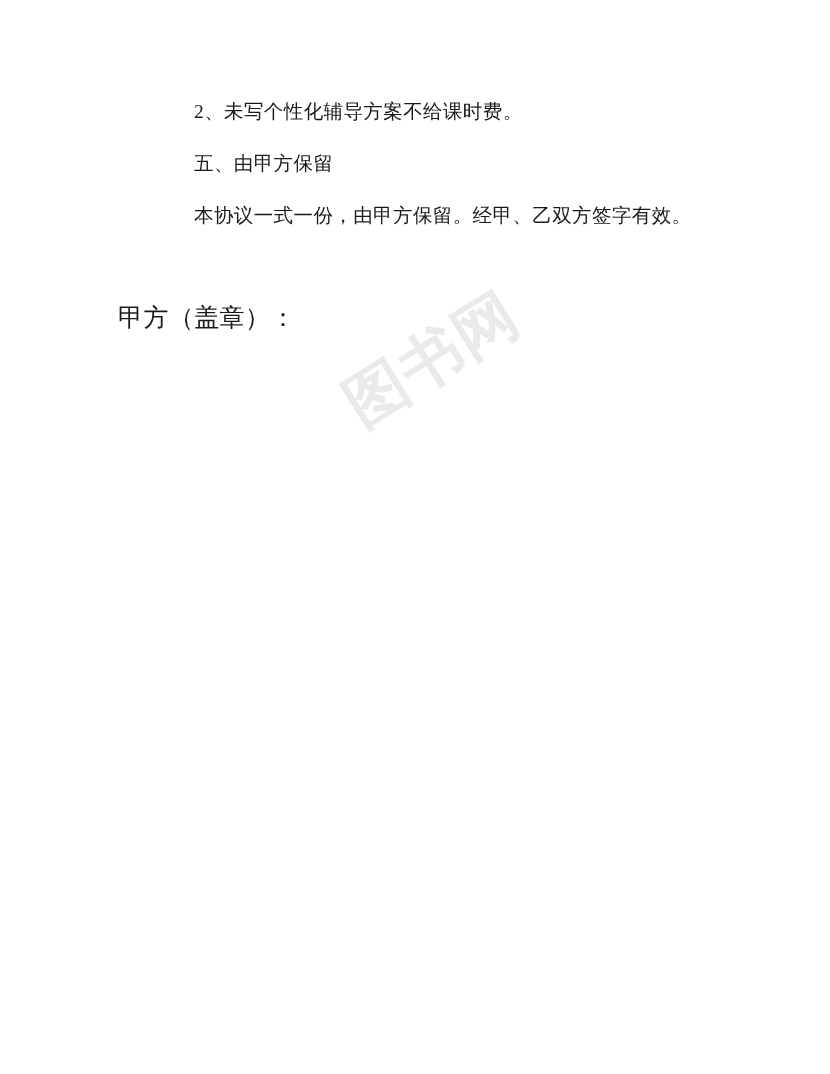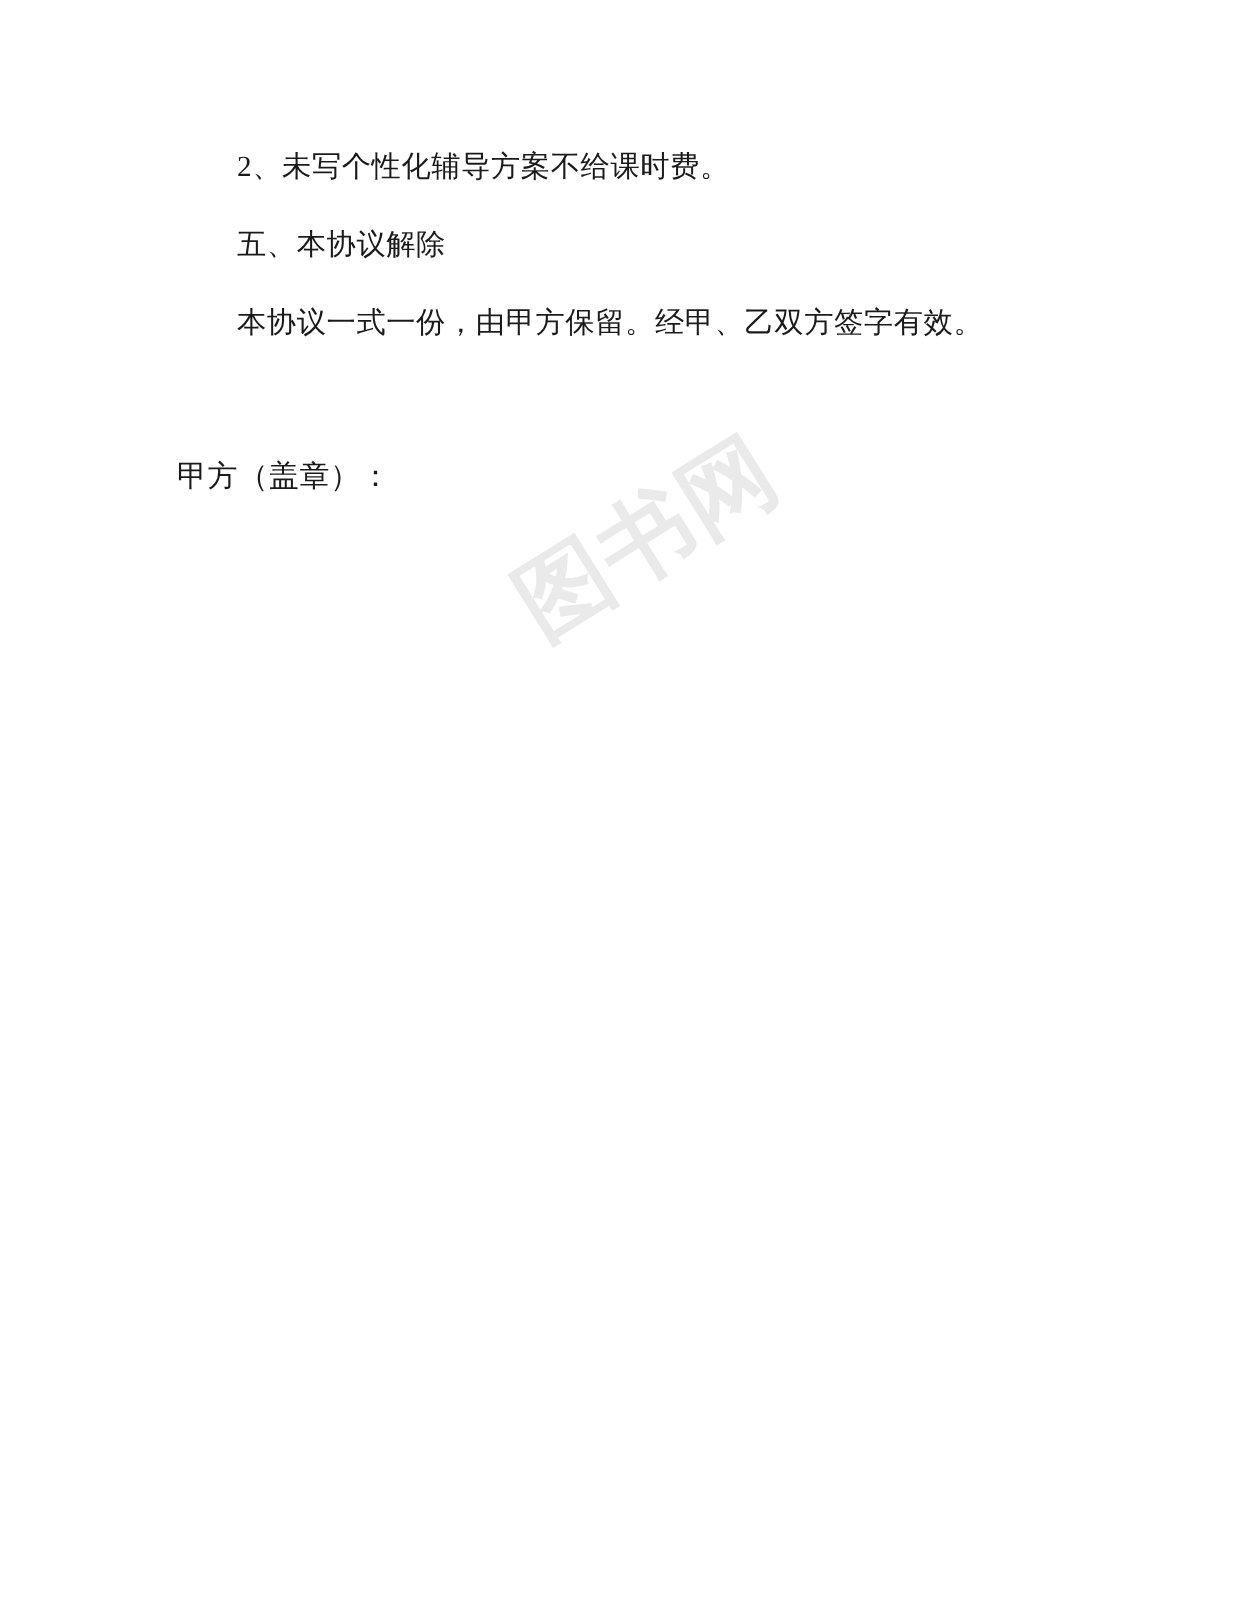--- a/index.html
+++ b/index.html
@@ -47,44 +47,45 @@
   p.para {
     margin: 0 0 0 0;
     font-size: 19.5px;
     line-height: 52px;
     text-align: justify;
     text-justify: inter-ideograph;
     letter-spacing: 0.4px;
   }
   p.indent {
     text-indent: 40px;
+    margin-left: 36px;
   }
   .signature-row {
     position: relative;
     z-index: 2;
     display: flex;
     padding: 0 118px;
     margin-top: 56px;
-    font-size: 20px;
+    font-size: 25px;
     line-height: 40px;
     letter-spacing: 0.4px;
   }
   .sig-a { width: 360px; }
   .sig-b { flex: 1; }
 </style>
 </head>
 <body>
 
 <div class="page">
 
   <div class="watermark">图书网</div>
 
   <div class="content">
     <p class="para indent">2、未写个性化辅导方案不给课时费。</p>
-    <p class="para indent">五、本协议解除</p>
+    <p class="para indent">五、由甲方保留</p>
     <p class="para indent">本协议一式一份，由甲方保留。经甲、乙双方签字有效。</p>
   </div>
 
   <div class="signature-row">
     <div class="sig-a">甲方（盖章）：</div>
   </div>
 
 </div>
 
 </body></html>

